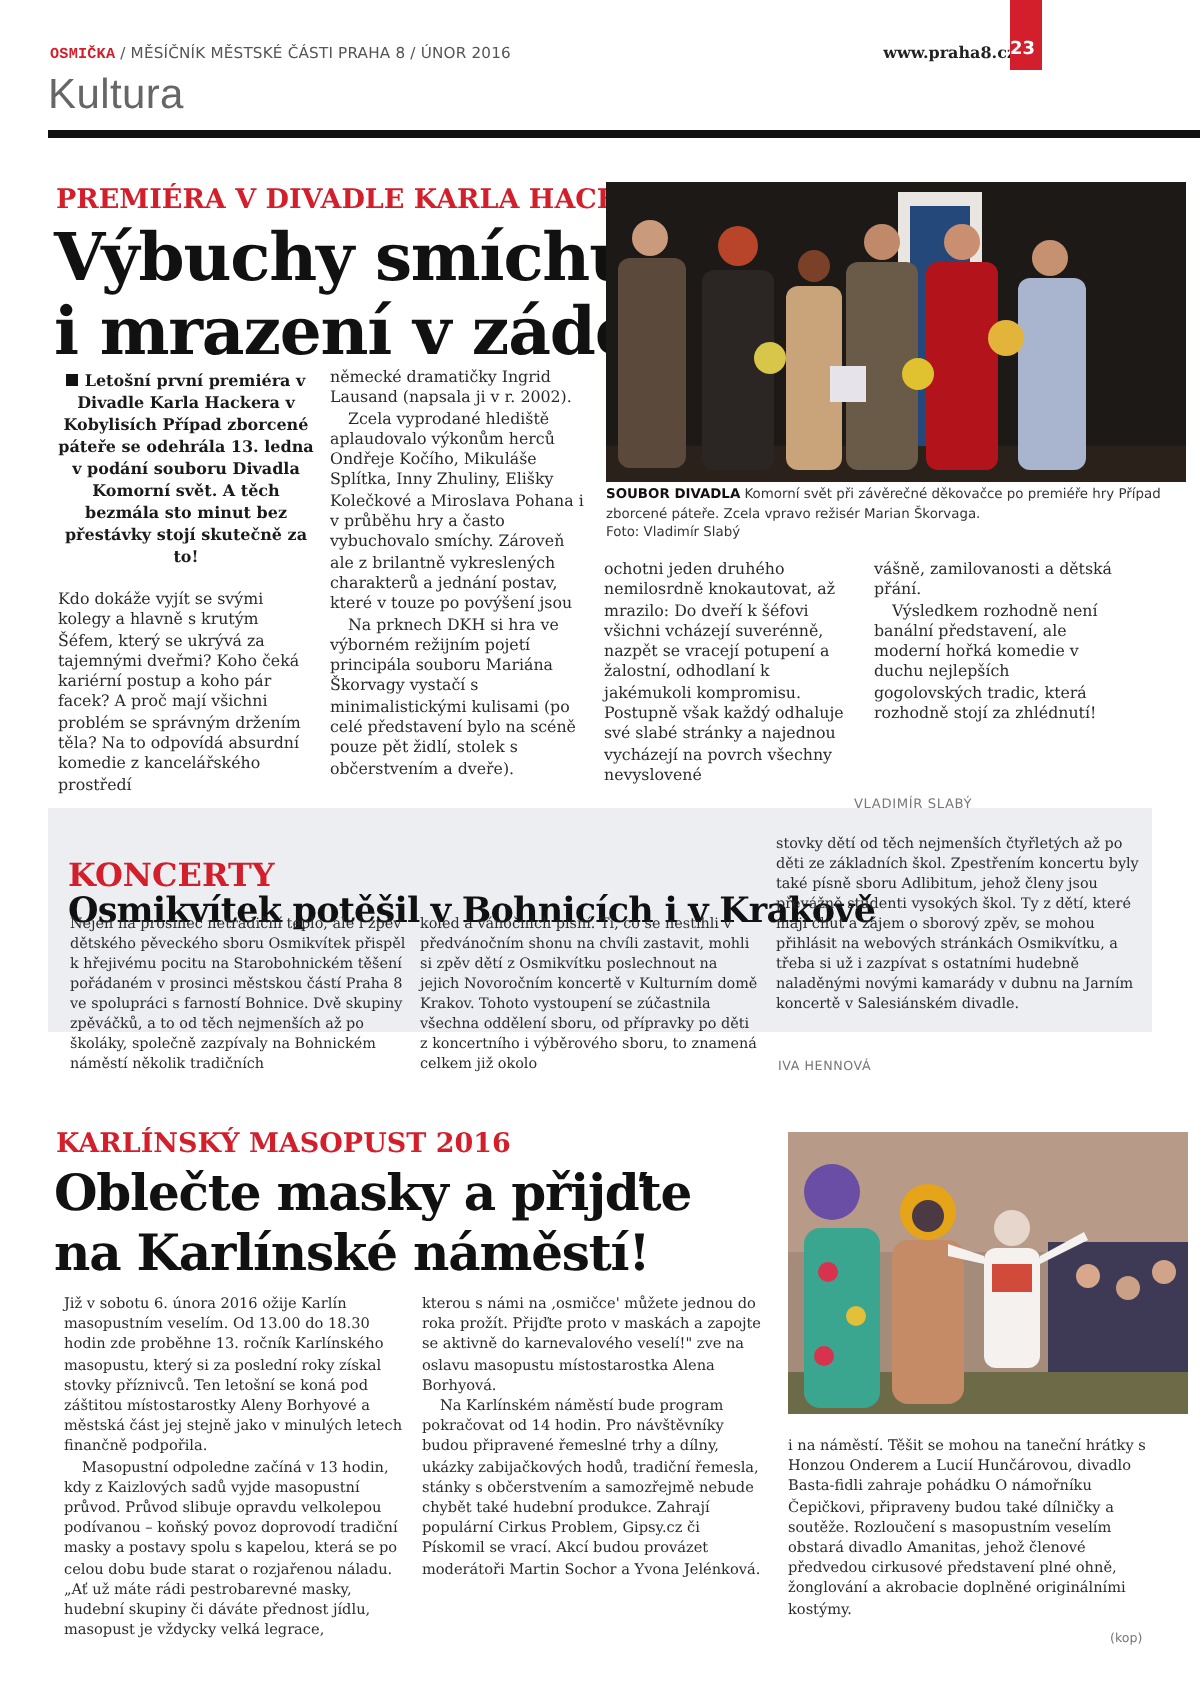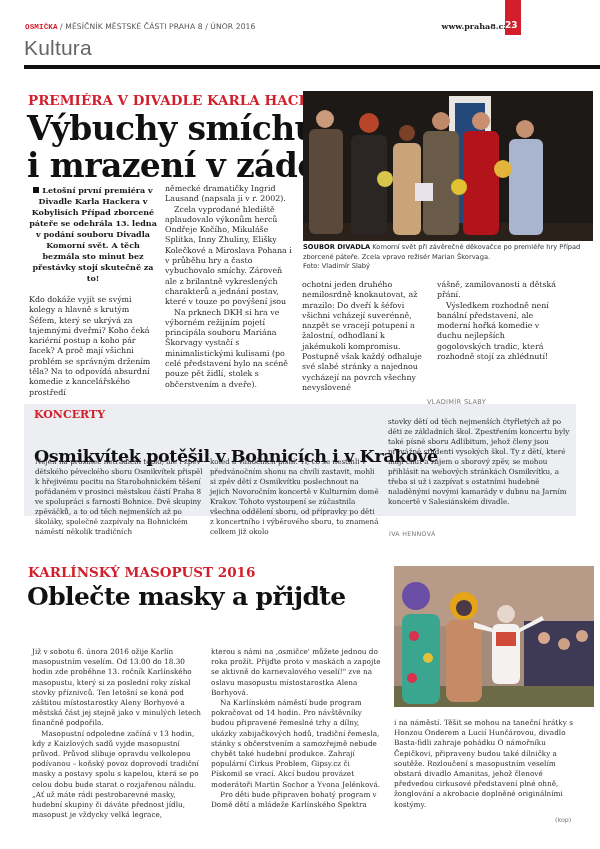--- a/index.html
+++ b/index.html
@@ -96,46 +96,46 @@
 <div class="abs col" style="left:302px; top:280px; width:128px;">
   <p>ochotni jeden druhého nemilosrdně knokautovat, až mrazilo: Do dveří k šéfovi všichni vcházejí suverénně, nazpět se vracejí potupení a žalostní, odhodlaní k jakémukoli kompromisu. Postupně však každý odhaluje své slabé stránky a najednou vycházejí na povrch všechny nevyslovené</p>
 </div>
 <div class="abs col" style="left:437px; top:280px; width:122px;">
   <p>vášně, zamilovanosti a dětská přání.</p>
   <p class="ind">Výsledkem rozhodně není banální představení, ale moderní hořká komedie v duchu nejlepších gogolovských tradic, která rozhodně stojí za zhlédnutí!</p>
 </div>
 <div class="abs byline" style="left:427px; top:378px;margin-top:20px;">VLADIMÍR SLABÝ</div>
 
 <div class="abs box"></div>
-<div class="abs kicker" style="left:34px; top:408px; font-size:11px;">KONCERTY</div>
+<div class="abs kicker" style="left:34px; top:428px; font-size:16px;">KONCERTY</div>
 <div class="abs headline" style="left:34px; top:446px; font-size:17.5px; letter-spacing:-0.4px;">Osmikvítek potěšil v  Bohnicích i v Krakově</div>
 <div class="abs col" style="left:35px; top:457px; width:168px; font-size:7.2px; line-height:10px;">
   <p>Nejen na prosinec netradiční teplo, ale i zpěv dětského pěveckého sboru Osmikvítek přispěl k hřejivému pocitu na Starobohnickém těšení pořádaném v prosinci městskou částí Praha 8 ve spolupráci s farností Bohnice. Dvě skupiny zpěváčků, a to od těch nejmenších až po školáky, společně zazpívaly na Bohnickém náměstí několik tradičních</p>
 </div>
 <div class="abs col" style="left:210px; top:457px; width:170px; font-size:7.2px; line-height:10px;">
   <p>koled a vánočních písní. Ti, co se nestihli v předvánočním shonu na chvíli zastavit, mohli si zpěv dětí z Osmikvítku poslechnout na jejich Novoročním koncertě v Kulturním domě Krakov. Tohoto vystoupení se zúčastnila všechna oddělení sboru, od přípravky po děti z koncertního i výběrového sboru, to znamená celkem již okolo</p>
 </div>
 <div class="abs col" style="left:388px; top:417px; width:182px; font-size:7.2px; line-height:10px;">
   <p>stovky dětí od těch nejmenších čtyřletých až po děti ze základních škol. Zpestřením koncertu byly také písně sboru Adlibitum, jehož členy jsou převážně studenti vysokých škol. Ty z dětí, které mají chuť a zájem o sborový zpěv, se mohou přihlásit na webových stránkách Osmikvítku, a třeba si už i zazpívat s ostatními hudebně naladěnými novými kamarády v dubnu na Jarním koncertě v Salesiánském divadle.</p>
 </div>
 <div class="abs byline" style="left:389px; top:530px; font-size:6.3px;">IVA HENNOVÁ</div>
 
 <div class="abs kicker" style="left:28px; top:564px; font-size:13.5px;">KARLÍNSKÝ MASOPUST 2016</div>
 <div class="abs headline" style="left:27px; top:582px; font-size:25px; line-height:30px;">
   <div>Oblečte masky a přijďte</div>
+  <div>na Karlínské náměstí!</div>
 </div>
 
 <div class="abs col" style="left:32px; top:647px; width:170px; font-size:7.3px; line-height:10.2px;">
   <p>Již v sobotu 6. února 2016 ožije Karlín masopustním veselím. Od 13.00 do 18.30 hodin zde proběhne 13. ročník Karlínského masopustu, který si za poslední roky získal stovky příznivců. Ten letošní se koná pod záštitou místostarostky Aleny Borhyové a městská část jej stejně jako v minulých letech finančně podpořila.</p>
   <p class="ind">Masopustní odpoledne začíná v 13 hodin, kdy z Kaizlových sadů vyjde masopustní průvod. Průvod slibuje opravdu velkolepou podívanou – koňský povoz doprovodí tradiční masky a postavy spolu s kapelou, která se po celou dobu bude starat o rozjařenou náladu. „Ať už máte rádi pestrobarevné masky, hudební skupiny či dáváte přednost jídlu, masopust je vždycky velká legrace,</p>
 </div>
 <div class="abs col" style="left:211px; top:647px; width:172px; font-size:7.3px; line-height:10.2px;">
   <p>kterou s námi na ‚osmičce' můžete jednou do roka prožít. Přijďte proto v maskách a zapojte se aktivně do karnevalového veselí!" zve na oslavu masopustu místostarostka Alena Borhyová.</p>
   <p class="ind">Na Karlínském náměstí bude program pokračovat od 14 hodin. Pro návštěvníky budou připravené řemeslné trhy a dílny, ukázky zabijačkových hodů, tradiční řemesla, stánky s občerstvením a samozřejmě nebude chybět také hudební produkce. Zahrají populární Cirkus Problem, Gipsy.cz či Pískomil se vrací. Akcí budou provázet moderátoři Martin Sochor a Yvona Jelénková.</p>
-  <p class="ind">Pro děti bude připraven bohatý program v Domě dětí a mládeže Karlínského Spektra</p>
 </div>
 
 <div class="abs photo2">
   <svg width="200" height="141" viewBox="0 0 200 141">
     <rect width="200" height="141" fill="#a58b7a"></rect>
     <rect x="0" y="0" width="200" height="60" fill="#b89a88"></rect>
     <rect x="0" y="120" width="200" height="21" fill="#6d6a48"></rect>
 
     <rect x="130" y="55" width="70" height="65" fill="#3e3a55"></rect>
     <circle cx="150" cy="72" r="6" fill="#d9a88c"></circle>

